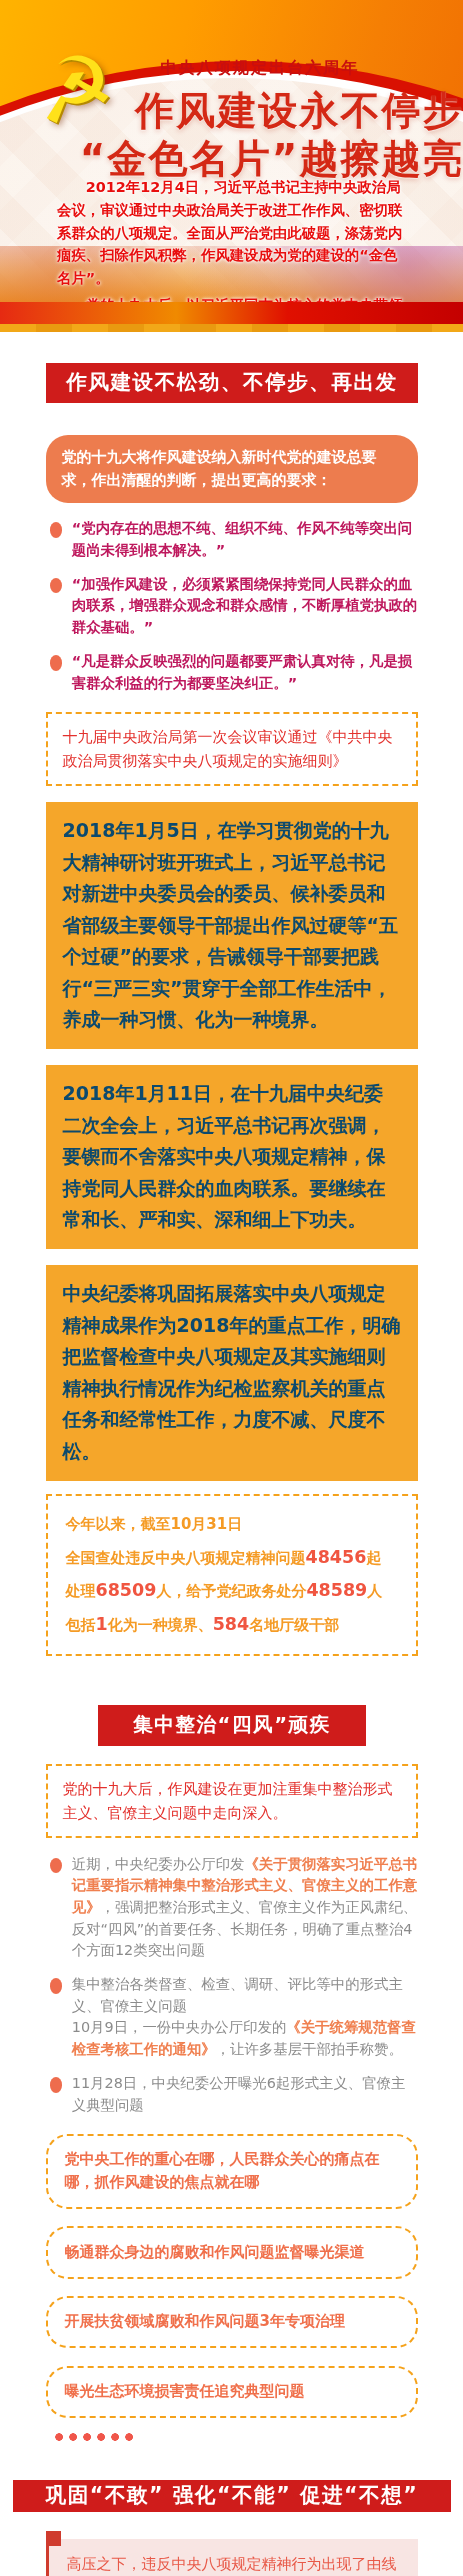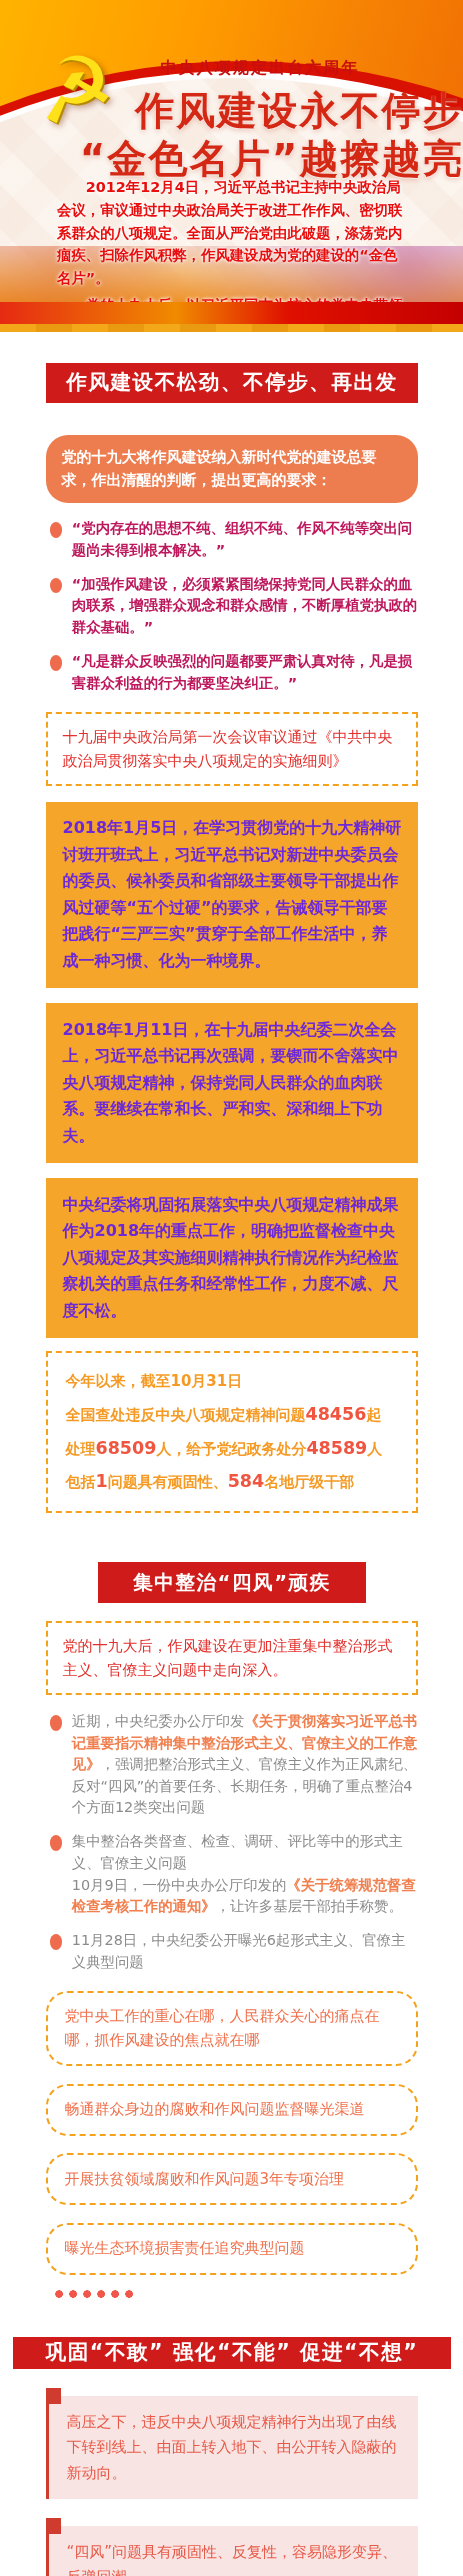--- a/index.html
+++ b/index.html
@@ -54,29 +54,29 @@
   .bullet .dot{width:12.4px;height:15.5px;border-radius:50%;background:#ee6c4d;flex:0 0 auto;
     margin:4.1px 9.3px 0 4.1px;}
   .bullet-text{margin:0;font-size:14.4px;line-height:1.5;white-space:pre-line;}
   .q-text{color:#be185d;font-weight:bold;}
   .g-text{color:#8b8b8b;}
   .seg-doc{color:#f08050;font-weight:bold;}
   .seg-num{color:#f05540;font-weight:bold;font-size:17.5px;}
 
   .dashed-note{margin-top:17.5px;border:2.6px dashed #f5a21b;padding:11.3px 14.4px;
     color:#e3302c;font-size:15px;line-height:1.6;}
-  .orange-box{margin-top:15.5px;background:#f5a62a;color:#6d28d9;font-weight:bold;
-    font-size:16px;line-height:1.66;padding:13.4px 16.5px;}
+  .orange-box{margin-top:15.5px;background:#f5a62a;color:#0c4a6e;font-weight:bold;
+    font-size:19px;line-height:1.66;padding:13.4px 16.5px;}
   .stats-box{margin-top:13.4px;border:2.6px dashed #f5a21b;padding:13.4px 17.5px;
     color:#f59b25;font-size:15px;font-weight:bold;line-height:1.9;}
   .stats-heading{margin:0 0 3.1px 0;}
   .stats-line{margin:0;}
 
   .dashed-pill{margin-top:17.5px;border:2.6px dashed #f5a21b;border-radius:21.6px;
-    padding:12.4px 16.5px;color:#f0704b;font-weight:normal;font-size:15px;line-height:1.55;}
+    padding:12.4px 16.5px;color:#f0704b;font-weight:bold;font-size:15px;line-height:1.55;}
 
   .dots{height:8.2px;width:82px;margin:15.5px 0 0 9.3px;
     background:radial-gradient(circle 3.6px at 4.1px 4.1px,#f0564a 3.6px,transparent 4.1px);
     background-size:14px 8.2px;background-repeat:repeat-x;}
 
   .note-box{position:relative;margin-top:27px;background:#f8e5e3;color:#e85948;
     font-size:15px;line-height:1.7;padding:13.4px 17.5px;border-left:3.1px solid #cf3b2e;}
   .note-box .corner{position:absolute;left:-3.1px;top:-8.2px;width:15.5px;height:15.5px;background:#cf3b2e;}
 
   .pill-header{display:inline-block;margin-top:30px;background:#f0714b;color:#ffffff;
@@ -131,21 +131,21 @@
     <div class="dashed-note">十九届中央政治局第一次会议审议通过《中共中央政治局贯彻落实中央八项规定的实施细则》</div>
 
     <div class="orange-box">2018年1月5日，在学习贯彻党的十九大精神研讨班开班式上，习近平总书记对新进中央委员会的委员、候补委员和省部级主要领导干部提出作风过硬等“五个过硬”的要求，告诫领导干部要把践行“三严三实”贯穿于全部工作生活中，养成一种习惯、化为一种境界。</div>
     <div class="orange-box">2018年1月11日，在十九届中央纪委二次全会上，习近平总书记再次强调，要锲而不舍落实中央八项规定精神，保持党同人民群众的血肉联系。要继续在常和长、严和实、深和细上下功夫。</div>
     <div class="orange-box">中央纪委将巩固拓展落实中央八项规定精神成果作为2018年的重点工作，明确把监督检查中央八项规定及其实施细则精神执行情况作为纪检监察机关的重点任务和经常性工作，力度不减、尺度不松。</div>
 
     <div class="stats-box">
       <p class="stats-heading">今年以来，截至10月31日</p>
       <p class="stats-line"><span>全国查处违反中央八项规定精神问题</span><span class="seg-num">48456</span><span>起</span></p>
       <p class="stats-line"><span>处理</span><span class="seg-num">68509</span><span>人，给予党纪政务处分</span><span class="seg-num">48589</span><span>人</span></p>
-      <p class="stats-line"><span>包括</span><span class="seg-num">1</span><span>问题具有顽固性、</span><span class="seg-num">584</span><span>名地厅级干部</span></p>
+      <p class="stats-line"><span>包括</span><span class="seg-num">1</span><span>化为一种境界、</span><span class="seg-num">584</span><span>名地厅级干部</span></p>
     </div>
 
     
     <div class="sec-banner s2-banner">集中整治“四风”顽疾</div>
 
     <div class="dashed-note">党的十九大后，作风建设在更加注重集中整治形式主义、官僚主义问题中走向深入。</div>
 
     <div class="quote-list">
       <div class="bullet">
         <span class="dot"></span>

